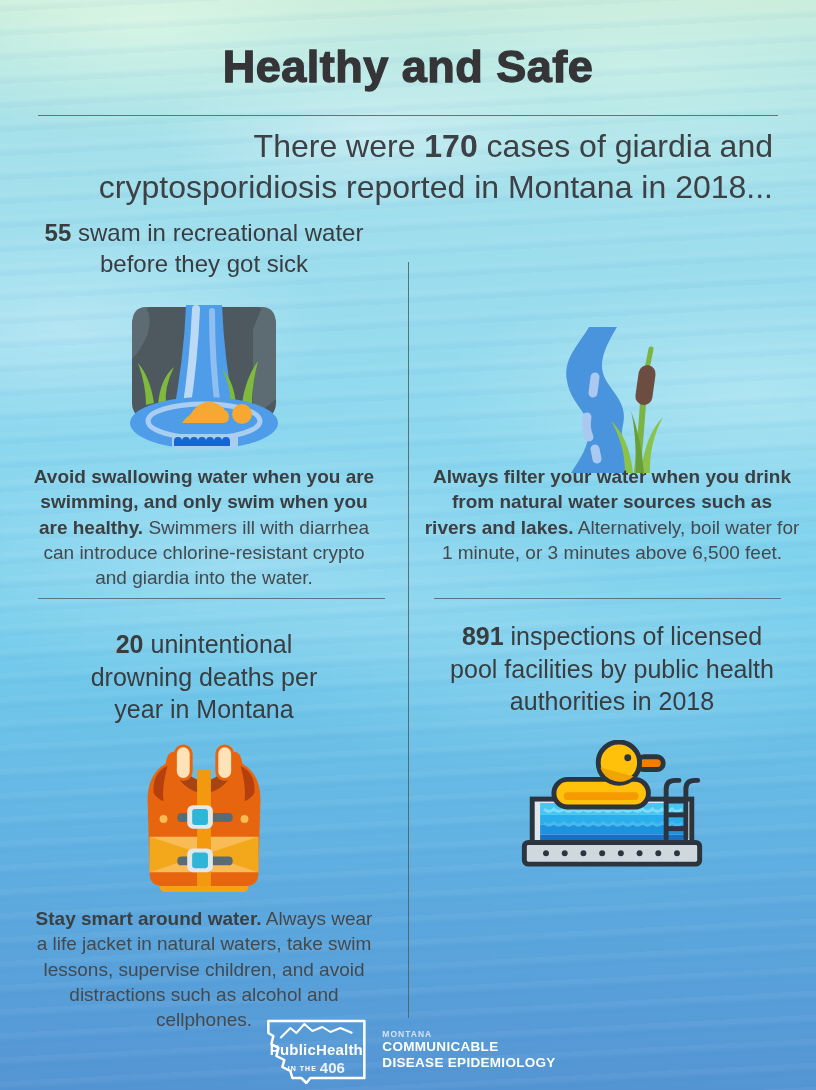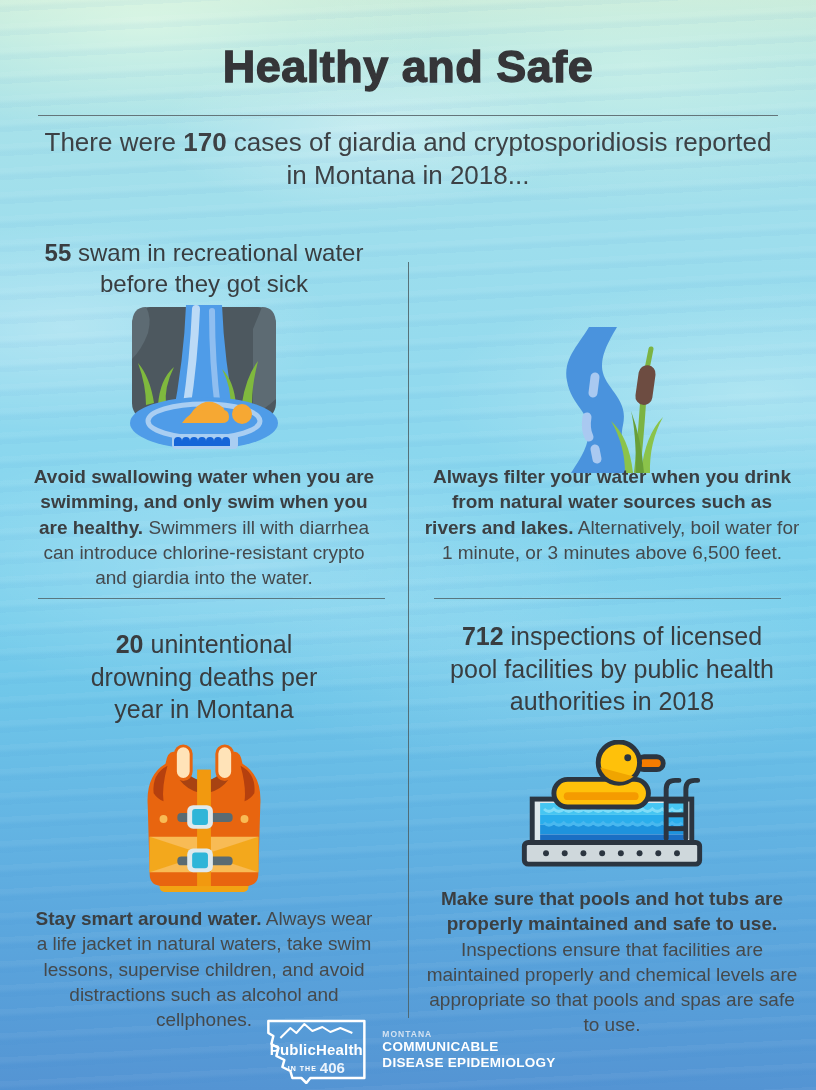--- a/index.html
+++ b/index.html
@@ -27,26 +27,26 @@
       rgba(255,255,255,.05) 0 4px,rgba(40,120,200,.05) 8px 12px,transparent 12px 24px);
   }
   .layer{position:absolute;z-index:2;}
   .title{
     top:14px;left:0;right:0;text-align:center;color:#353538;
     font-size:45px;line-height:1.06;font-weight:bold;letter-spacing:.5px;margin-top:29px;
     -webkit-text-stroke:1.3px #353538;
   }
   .title-rule{top:115px;left:38px;width:740px;height:1px;background:#64757a;}
   .subtitle{
-    top:126px;left:43px;width:730px;text-align:center;
-    font-size:26px;line-height:1.28;color:#3d4145;
+    top:126px;left:43px;width:730px;text-align:right;
+    font-size:32px;line-height:1.28;color:#3d4145;
   }
   .subtitle b,.quad-heading b{font-weight:bold;}
   .quad-heading{text-align:center;font-size:24px;line-height:1.3;color:#393d40;}
-  .q1h{top:217px;left:24px;width:360px;margin-top:20px;}
+  .q1h{top:217px;left:24px;width:360px;}
   .q2h{top:222px;left:460px;width:305px;}
   .q3h{top:628px;left:84px;width:240px;font-size:25px;}
   .q4h{top:620px;left:446px;width:332px;font-size:25px;}
   .quad-para{text-align:center;font-size:19px;line-height:1.33;color:#45494c;}
   .quad-para b{color:#3b3f42;}
   .q1p{top:464px;left:28px;width:352px;}
   .q2p{top:464px;left:424px;width:376px;}
   .q3p{top:906px;left:28px;width:352px;}
   .q4p{top:886px;left:422px;width:380px;}
   .q1i{top:299px;left:124px;}
@@ -155,21 +155,21 @@
       <rect x="56" y="70" width="26" height="24" rx="6" fill="#dfe9ec"></rect>
       <rect x="61" y="74" width="16" height="16" rx="3" fill="#2fb5d8"></rect>
       <rect x="46" y="122" width="56" height="9" rx="4" fill="#5a6b72"></rect>
       <rect x="56" y="114" width="26" height="24" rx="6" fill="#dfe9ec"></rect>
       <rect x="61" y="118" width="16" height="16" rx="3" fill="#2fb5d8"></rect>
     </svg>
   </div>
 
   <div class="layer quad-para q3p"><b>Stay smart around water.</b><span> Always wear a life jacket in natural waters, take swim lessons, supervise children, and avoid distractions such as alcohol and cellphones.</span></div>
 
-  <div class="layer quad-heading q4h"><b>712</b><span> inspections of licensed pool facilities by public health authorities in 2018</span></div>
+  <div class="layer quad-heading q4h"><b>891</b><span> inspections of licensed pool facilities by public health authorities in 2018</span></div>
 
   <div class="layer icon q4i">
     <svg width="190" height="130" viewBox="0 0 190 132" aria-hidden="true">
       <rect x="14" y="60" width="162" height="46" fill="#dfe7ea" stroke="#2b3540" stroke-width="5"></rect>
       <rect x="22" y="64" width="146" height="12" fill="#46c6f2"></rect>
       <rect x="22" y="76" width="146" height="10" fill="#2aaeec"></rect>
       <rect x="22" y="86" width="146" height="10" fill="#1e93dd"></rect>
       <rect x="22" y="96" width="146" height="8" fill="#1a6fc4"></rect>
       <path d="M26,70 q5,5 10,0 q5,5 10,0 q5,5 10,0 q5,5 10,0 q5,5 10,0 q5,5 10,0 q5,5 10,0 q5,5 10,0 q5,5 10,0 q5,5 10,0 q5,5 10,0 q5,5 10,0 q5,5 10,0 q5,5 10,0" stroke="#7fdcf8" stroke-width="3" fill="none"></path>
       <path d="M26,84 q5,5 10,0 q5,5 10,0 q5,5 10,0 q5,5 10,0 q5,5 10,0 q5,5 10,0 q5,5 10,0 q5,5 10,0 q5,5 10,0 q5,5 10,0 q5,5 10,0 q5,5 10,0 q5,5 10,0 q5,5 10,0" stroke="#49b8ef" stroke-width="3" fill="none"></path>
@@ -189,21 +189,20 @@
         <circle cx="47" cy="115" r="3" fill="#2b3540"></circle>
       <circle cx="66" cy="115" r="3" fill="#2b3540"></circle>
         <circle cx="85" cy="115" r="3" fill="#2b3540"></circle>
       <circle cx="104" cy="115" r="3" fill="#2b3540"></circle>
         <circle cx="123" cy="115" r="3" fill="#2b3540"></circle>
       <circle cx="142" cy="115" r="3" fill="#2b3540"></circle>
         <circle cx="161" cy="115" r="3" fill="#2b3540"></circle>
     </svg>
   </div>
 
-  <div class="layer quad-para q4p"><b>Make sure that pools and hot tubs are properly maintained and safe to use.</b><span> Inspections ensure that facilities are maintained properly and chemical levels are appropriate so that pools and spas are safe to use.</span></div>
 
   <div class="layer footer">
     <div class="mt-logo">
       <svg width="112" height="68" viewBox="0 0 104 68" aria-hidden="true">
         <path d="M4,5 H100 V62 H46 L42,67 L37,62 H28 L26,55 L18,51 L20,44 L12,40 L14,32 L7,28 L9,20 L4,17 Z" fill="none" stroke="#ffffff" stroke-width="2.5" stroke-linejoin="round"></path>
         <path d="M16,22 L26,12 L32,17 L40,8 L48,15 L58,11 L66,16 L76,12 L88,17" fill="none" stroke="#ffffff" stroke-width="2" stroke-linejoin="round"></path>
       </svg>
       <div class="brand-name">PublicHealth</div>
       <div class="brand-sub"><span class="inthe">IN THE</span><span class="num">406</span></div>
     </div>

